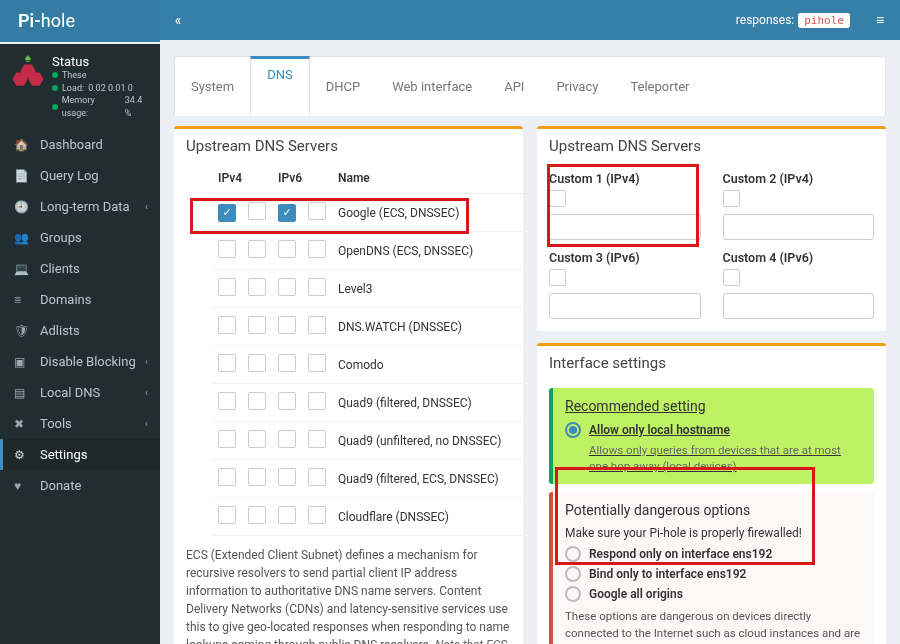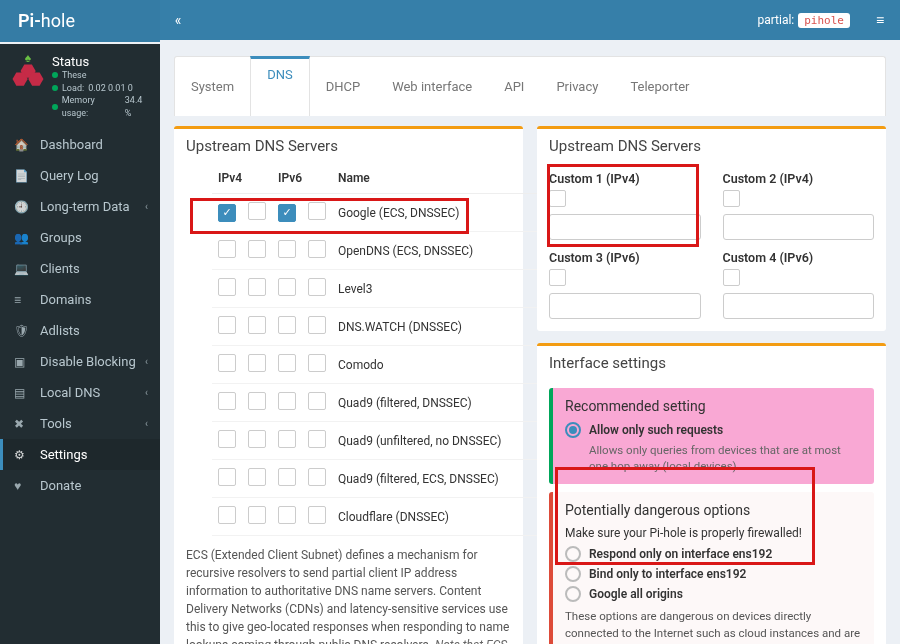--- a/index.html
+++ b/index.html
@@ -58,21 +58,21 @@
 .ecs-note i { color: #666; }
 
 
 .custom-grid { display: grid; grid-template-columns: 1fr 1fr; gap: 10px 22px; }
 .custom-item label { display: block; font-size: 12.5px; font-weight: 600; margin-bottom: 4px; }
 .custom-item .cbx-sm { width: 17px; height: 17px; border: 1px solid #ccc; border-radius: 2px; display: inline-block; margin-bottom: 4px; }
 .custom-item input { width: 100%; height: 26px; border: 1px solid #ccc; border-radius: 3px; padding: 0 6px; font-size: 12px; }
 
 
 .callout { border-left: 4px solid; padding: 10px 12px; border-radius: 3px; margin-bottom: 8px; }
-.callout.green { border-color: #00a65a; background: #f9a8d4; }
+.callout.green { border-color: #00a65a; background: #bef264; text-decoration: underline; }
 .callout.red { border-color: #dd4b39; background: #fdf8f8; }
 .callout h4 { font-size: 14px; font-weight: 400; margin-bottom: 8px; color: #333; }
 .radio-row { display: flex; align-items: center; gap: 8px; font-size: 12px; margin-bottom: 4px; }
 .radio { width: 16px; height: 16px; border-radius: 50%; border: 2px solid #3c8dbc; display: inline-flex; align-items: center; justify-content: center; flex-shrink: 0; }
 .radio.gray { border-color: #bbb; }
 .radio.sel::after { content: ""; width: 8px; height: 8px; background: #3c8dbc; border-radius: 50%; }
 .radio-label { font-weight: 600; }
 .radio-desc { font-size: 11.5px; color: #666; margin-left: 24px; line-height: 1.4; }
 .warning-sub { font-size: 12px; margin-bottom: 6px; }
 .warning-note { font-size: 11.5px; color: #555; line-height: 1.45; margin-top: 6px; }
@@ -83,21 +83,21 @@
 </head>
 <body>
 
 <div class="top-header">
   <div class="logo">
     <span><b>Pi-</b><span>hole</span></span>
   </div>
   <div class="toggle-btn">«</div>
   <div class="header-spacer"></div>
   <div class="hostname">
-    <span>partial:</span>
+    <span>responses:</span>
     <span class="hostname-badge">pihole</span>
   </div>
   <div class="menu-right">≡</div>
 </div>
 
 <div class="sidebar">
   <div class="user-panel">
     <div class="pi-logo">
       <span class="pi-leaf">♠</span>
       <span class="pi-berry">⬣</span>
@@ -289,21 +289,21 @@
         </div>
       </div>
 
       <div class="box orange">
         <div class="box-header">Interface settings</div>
         <div class="box-body">
           <div class="callout green">
             <h4>Recommended setting</h4>
             <div class="radio-row">
               <span class="radio sel"></span>
-              <span class="radio-label">Allow only such requests</span>
+              <span class="radio-label">Allow only local hostname</span>
             </div>
             <div class="radio-desc">Allows only queries from devices that are at most one hop away (local devices)</div>
           </div>
           <div class="callout red">
             <h4>Potentially dangerous options</h4>
             <div class="warning-sub">Make sure your Pi-hole is properly firewalled!</div>
             <div id="danger-opts">
                 <div class="radio-row">
                   <span class="radio gray"></span>
                   <span class="radio-label">Respond only on interface ens192</span>

